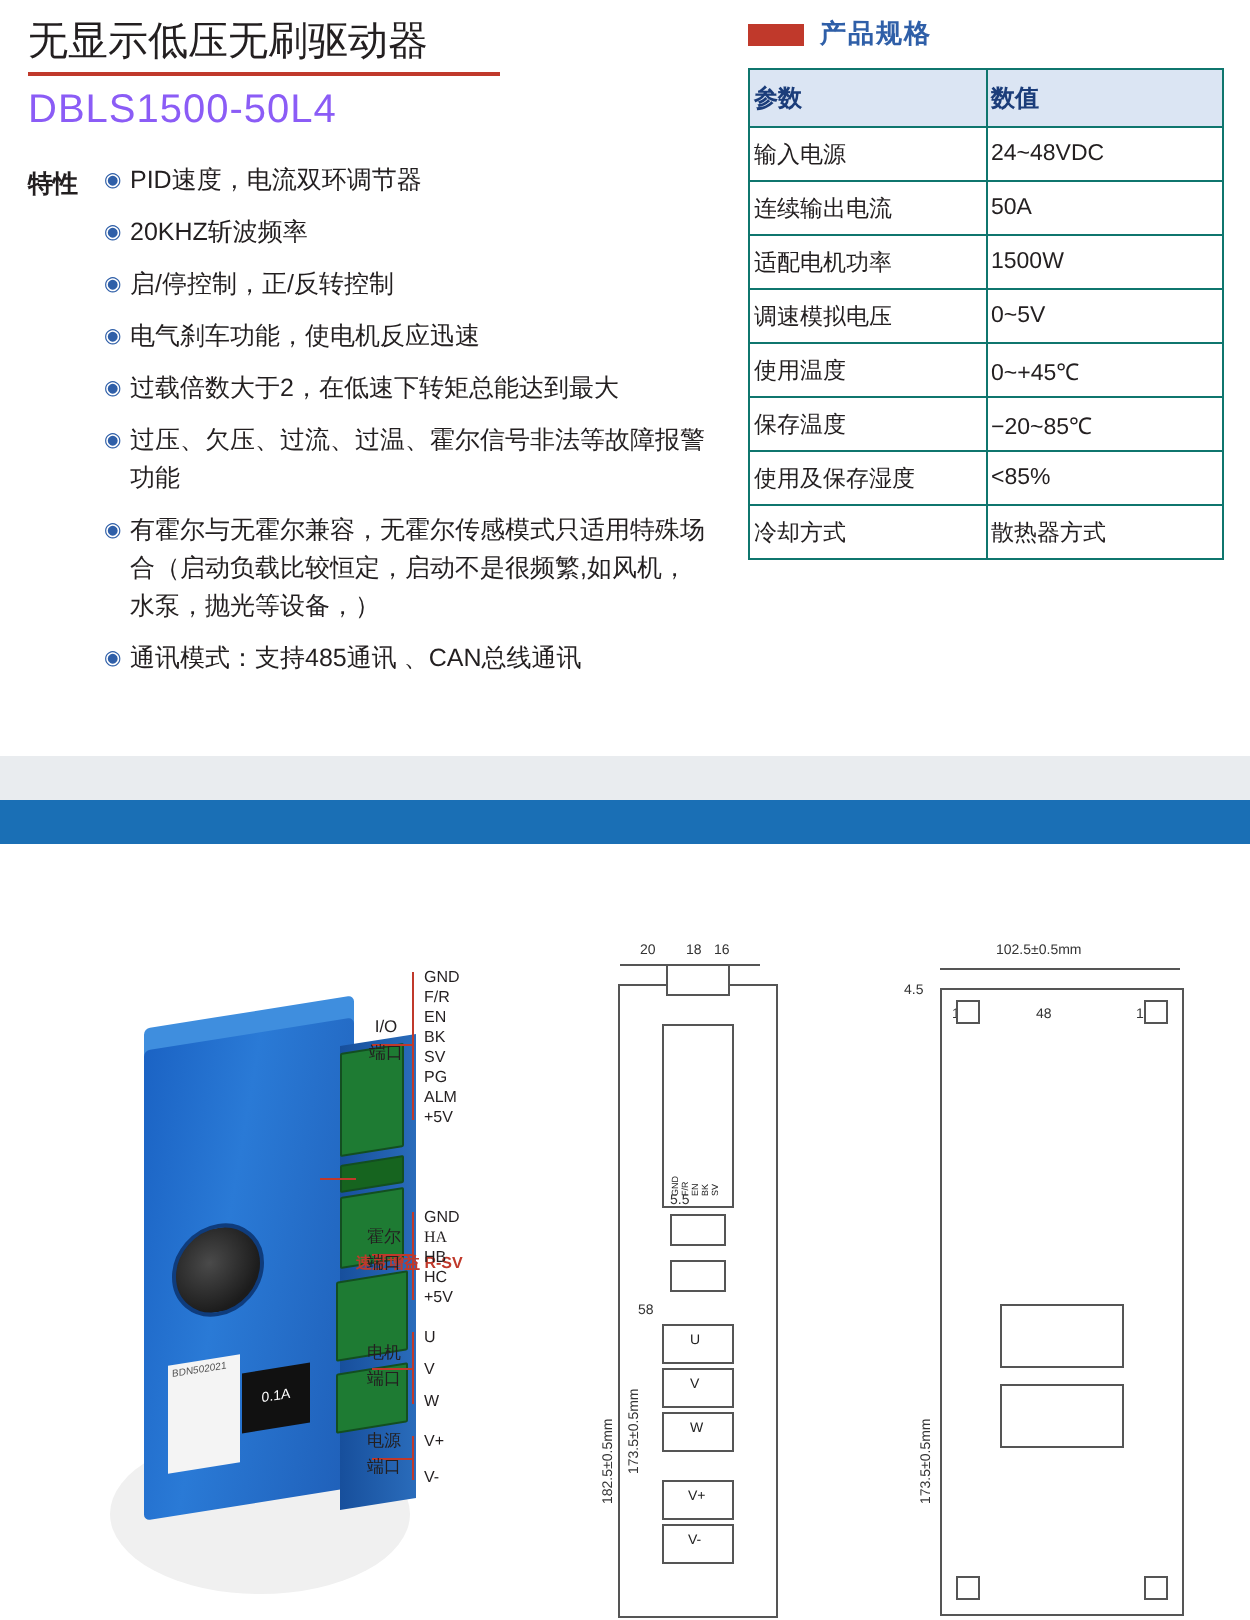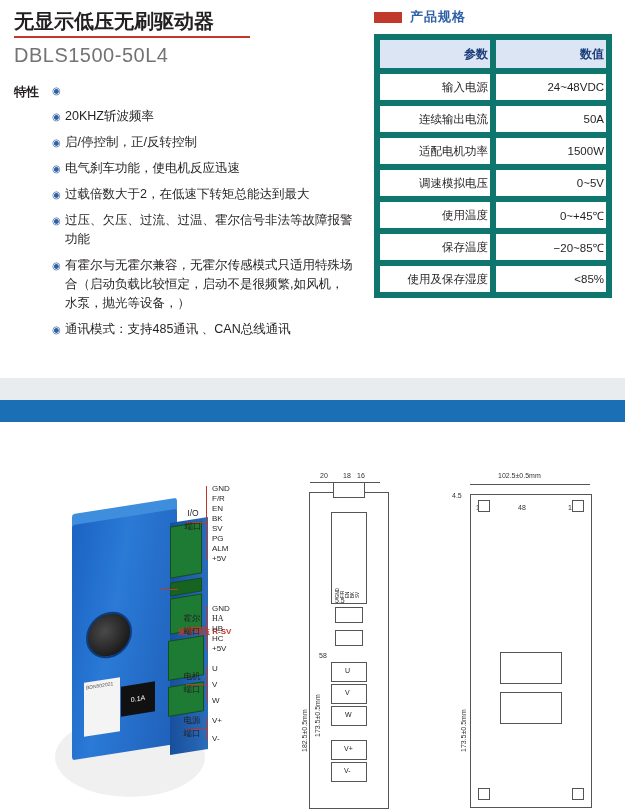--- a/index.html
+++ b/index.html
@@ -26,36 +26,36 @@
 
   
   .left-col {
     position: absolute;
     left: 14px;
     top: 8px;
     width: 340px;
   }
   .product-title {
     font-size: 20px;
-    font-weight: bold;
+    font-weight: normal;
     color: #231f20;
     letter-spacing: 0px;
     line-height: 26px;
     margin: 0 0 2px 0;
     white-space: nowrap;
   }
   .title-underline {
     width: 236px;
     height: 2px;
     background: #c0392b;
     margin: 2px 0 6px 0;
   }
   .model-no {
     font-size: 20px;
-    color: #737373;
+    color: #8b5cf6;
     letter-spacing: 0.5px;
     margin: 0 0 14px 0;
     font-family: "Liberation Sans", sans-serif;
   }
   .features-wrap {
     display: flex;
     align-items: flex-start;
   }
   .features-label {
     font-size: 12.5px;
@@ -111,23 +111,23 @@
     font-weight: bold;
     color: #2f5fa8;
     letter-spacing: 1px;
   }
   table.spec-table {
     border-collapse: collapse;
     width: 238px;
     table-layout: fixed;
   }
   table.spec-table td {
-    border: 6px solid #0f766e;
+    border: 1px solid #0f766e;
     height: 26px;
-    text-align: right;
+    text-align: left;
     font-size: 11.5px;
     color: #231f20;
     padding: 0 2px;
   }
   table.spec-table tr.header-row td {
     background: #dbe5f3;
     font-weight: bold;
     color: #1b3d7a;
     font-size: 12px;
     height: 28px;
@@ -330,20 +330,21 @@
   <div class="left-col">
     <div class="product-title">无显示低压无刷驱动器</div>
     <div class="title-underline"></div>
     <div class="model-no">DBLS1500-50L4</div>
 
     <div class="features-wrap">
       <div class="features-label">特性</div>
       <div class="features-list">
         <div class="feature-item">
           <span class="feature-bullet">◉</span>
+          <span class="feature-text">PID速度，电流双环调节器</span>
         </div>
         <div class="feature-item">
           <span class="feature-bullet">◉</span>
           <span class="feature-text">20KHZ斩波频率</span>
         </div>
         <div class="feature-item">
           <span class="feature-bullet">◉</span>
           <span class="feature-text">启/停控制，正/反转控制</span>
         </div>
         <div class="feature-item">
@@ -401,20 +402,24 @@
           <td>使用温度</td>
           <td>0~+45℃</td>
         </tr>
         <tr>
           <td>保存温度</td>
           <td>−20~85℃</td>
         </tr>
         <tr>
           <td>使用及保存湿度</td>
           <td>&lt;85%</td>
+        </tr>
+        <tr>
+          <td>冷却方式</td>
+          <td>散热器方式</td>
         </tr>
       </tbody>
     </table>
   </div>
 </div>
 
 <div class="gray-band"></div>
 <div class="blue-band"></div>
 
 <div class="bottom-section">

